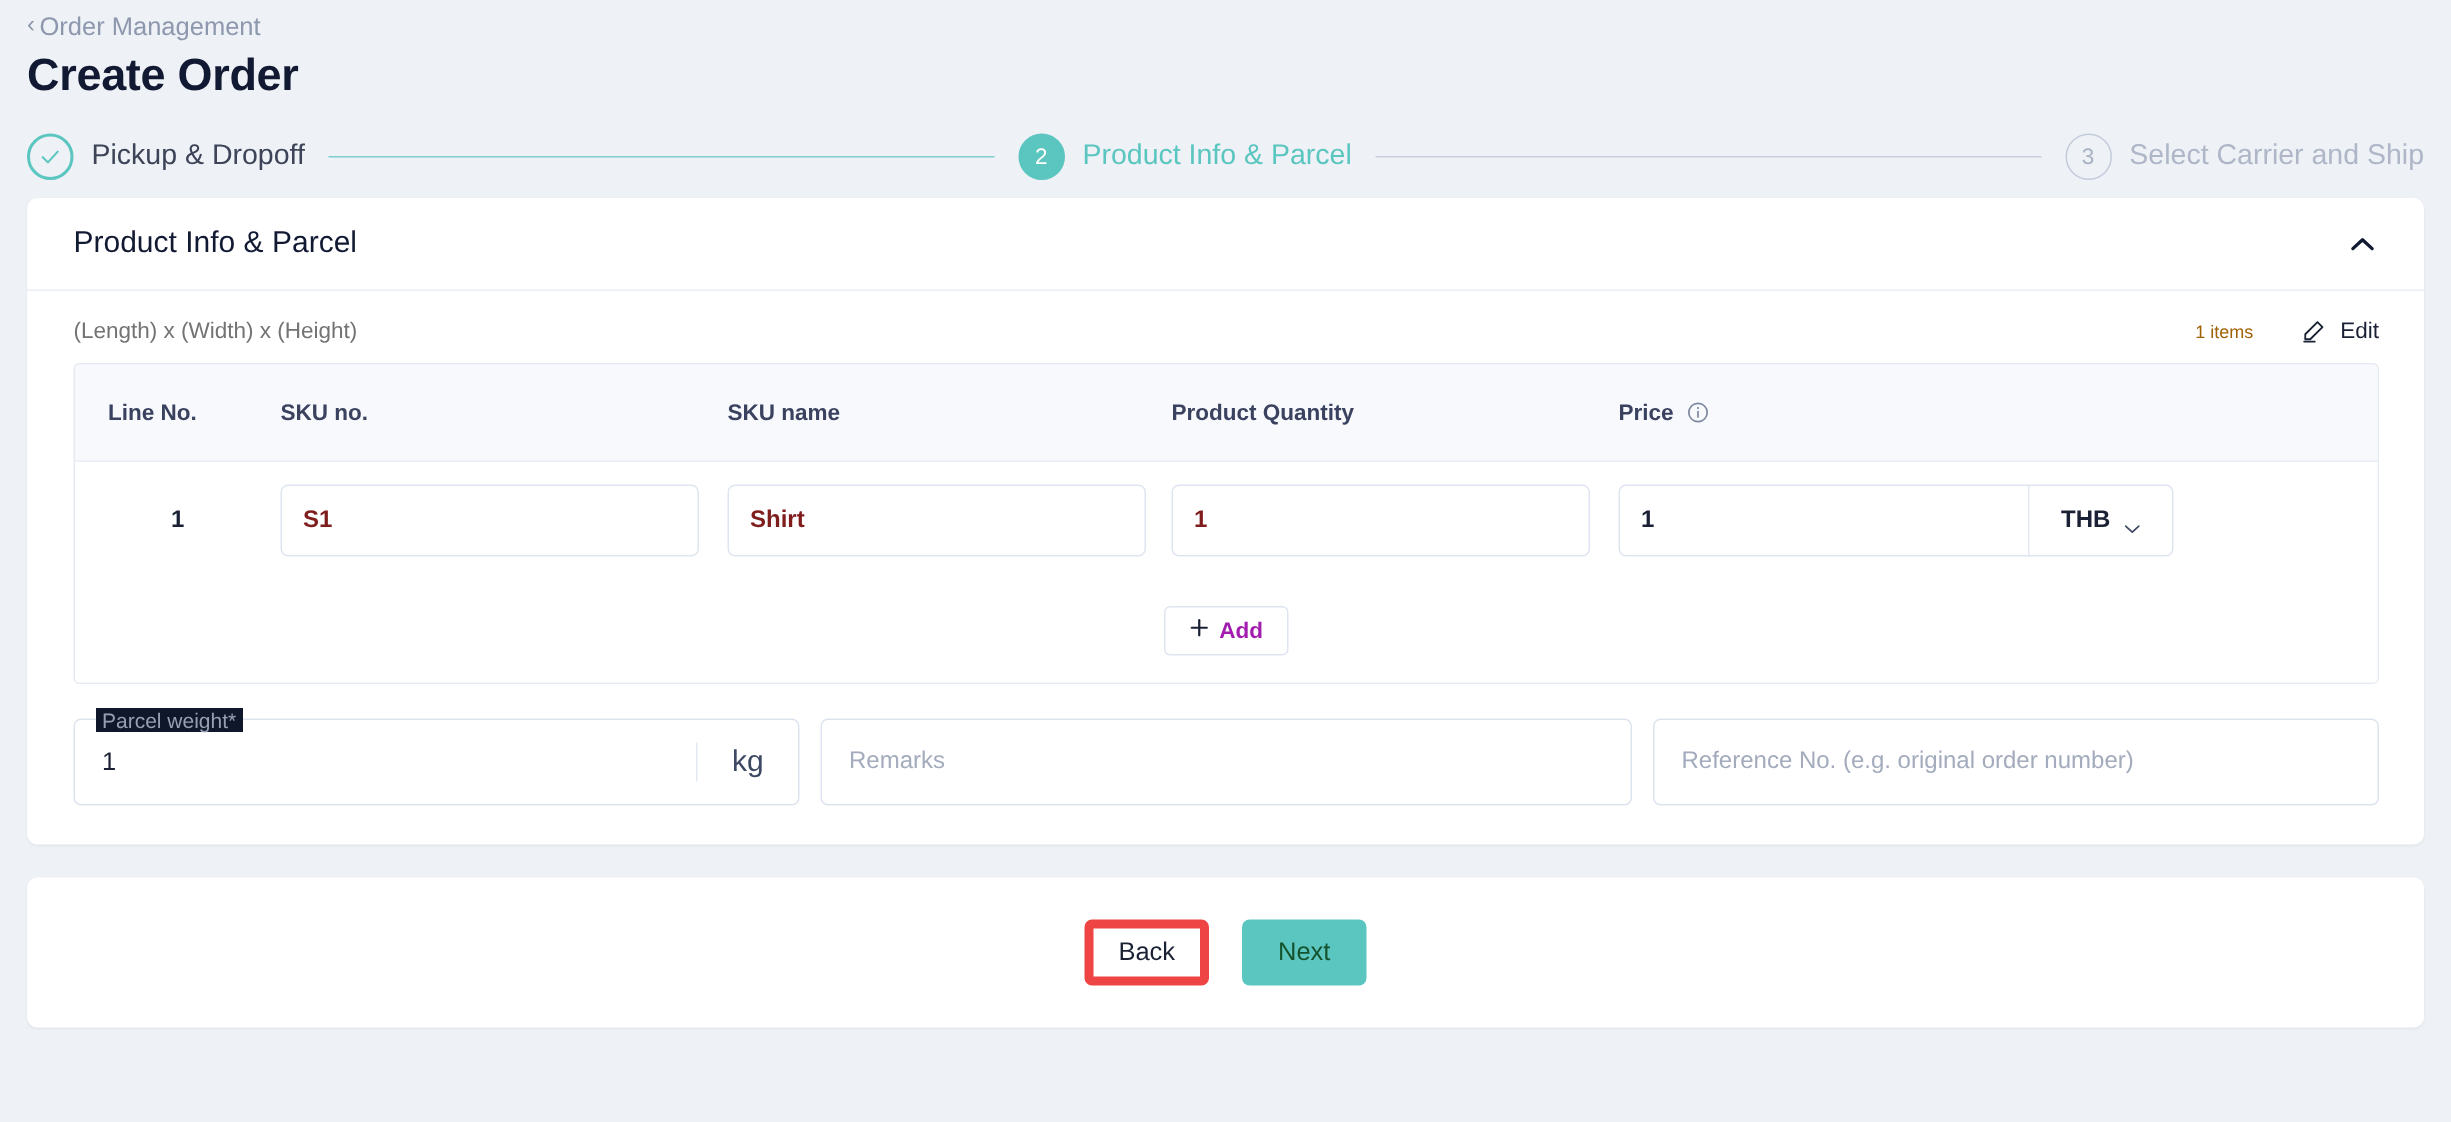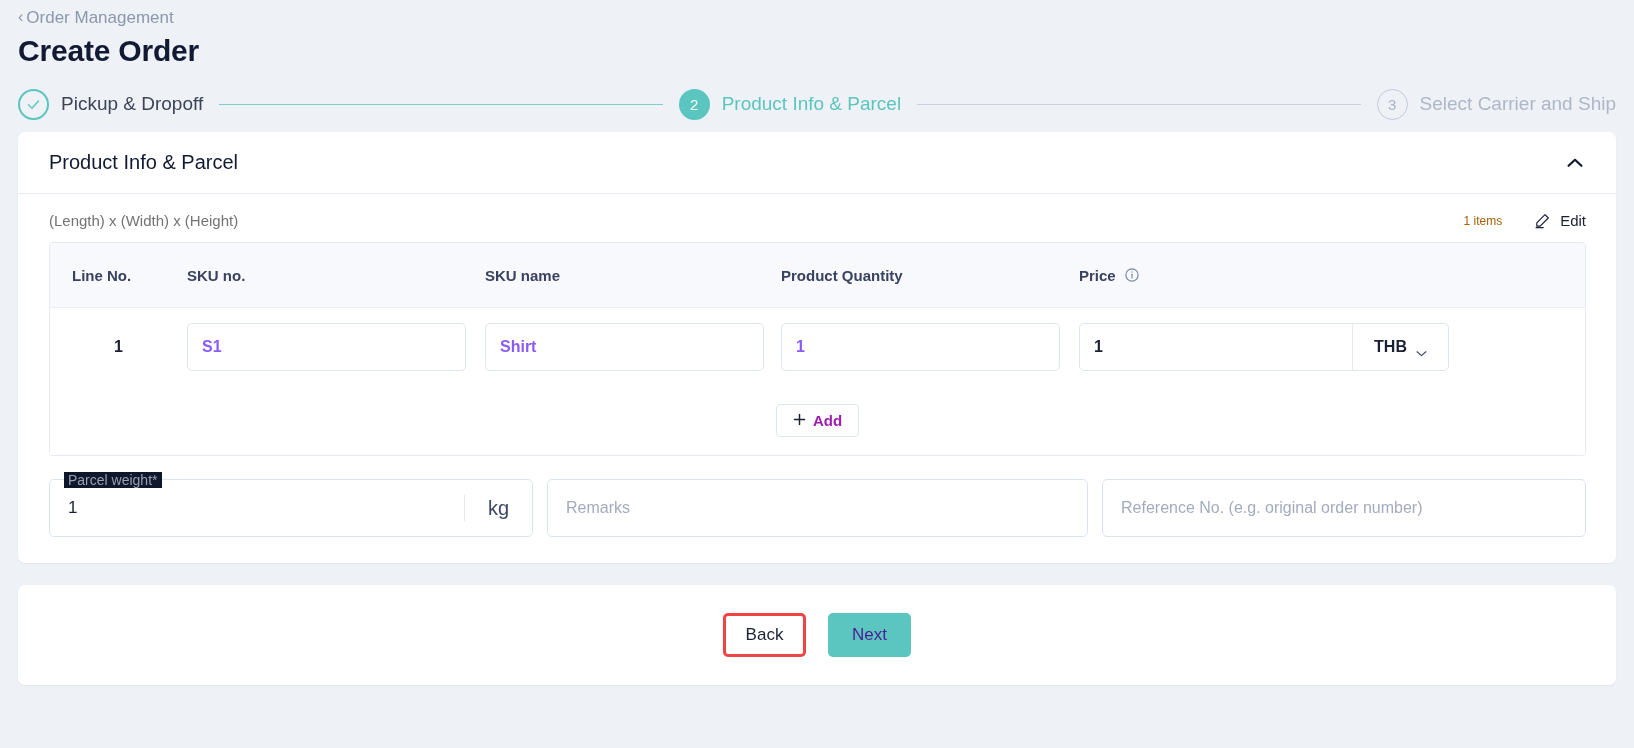--- a/index.html
+++ b/index.html
@@ -99,21 +99,21 @@
   .info-i { width: 16px; height: 16px; display: inline-block; }
 
   .trow { display: flex; align-items: center; height: 77px; background:#fff; }
   .trow .c-line {
     text-align: center; font-size: 16px; color: #1b2135;
     padding-left: 0; width: 137px;
   }
   .inp {
     height: 48px; border: 1px solid #dfe5f0; border-radius: 5px;
     background: #fff; display: flex; align-items: center;
-    padding: 0 14px; font-size: 16px; color: #8b5cf6;
+    padding: 0 14px; font-size: 16px; color: #7f1d1d;
     width: 279px;
   }
   .inp.qty { width: 279px; }
   .price-group {
     display: flex; align-items: stretch;
     height: 48px; border: 1px solid #dfe5f0; border-radius: 5px;
     background: #fff; width: 370px; overflow: hidden;
   }
   .price-group .pval {
     flex: 1; display: flex; align-items: center; padding: 0 14px;
@@ -168,28 +168,28 @@
   .plain.ref { width: 484px; }
   .plain.rem { flex: 1; }
 
   
   .footer {
     margin-top: 22px; background: #fff; border-radius: 7px;
     height: 100px; display: flex; align-items: center; justify-content: center;
     gap: 22px; box-shadow: 0 1px 2px rgba(20,30,60,.06);
   }
   .btn-back {
-    width: 83px; height: 44px; border: 3px solid #ef4444; border-radius: 5px;
+    width: 83px; height: 44px; border: 6px solid #ef4444; border-radius: 5px;
     background: #fff; font-size: 17px; color: #1b2135; cursor: pointer;
     display: flex; align-items: center; justify-content: center;
     font-family: "Liberation Sans", sans-serif;
   }
   .btn-next {
     width: 83px; height: 44px; border: none; border-radius: 5px;
-    background: #5bc5c0; font-size: 17px; color: #4c1d95; cursor: pointer;
+    background: #5bc5c0; font-size: 17px; color: #14532d; cursor: pointer;
     display: flex; align-items: center; justify-content: center;
     font-family: "Liberation Sans", sans-serif;
   }
 </style>
 </head>
 <body>
 
 <div class="page">
 
   <div class="breadcrumb">

